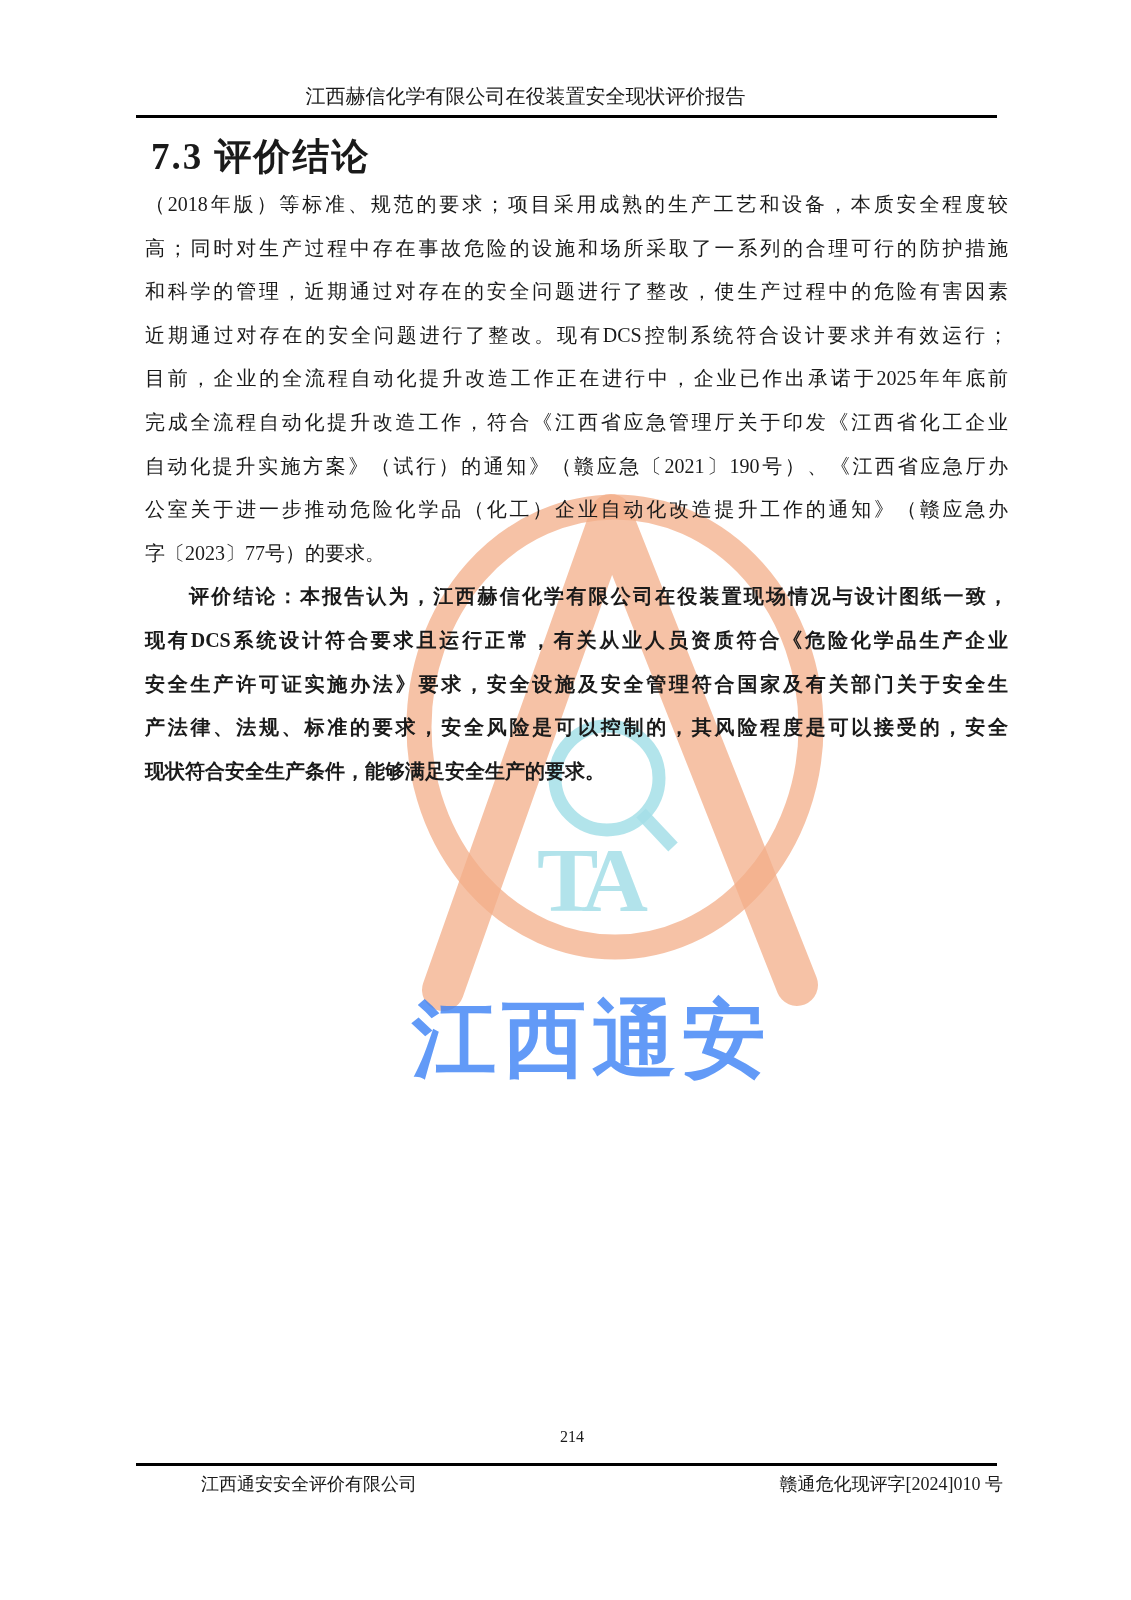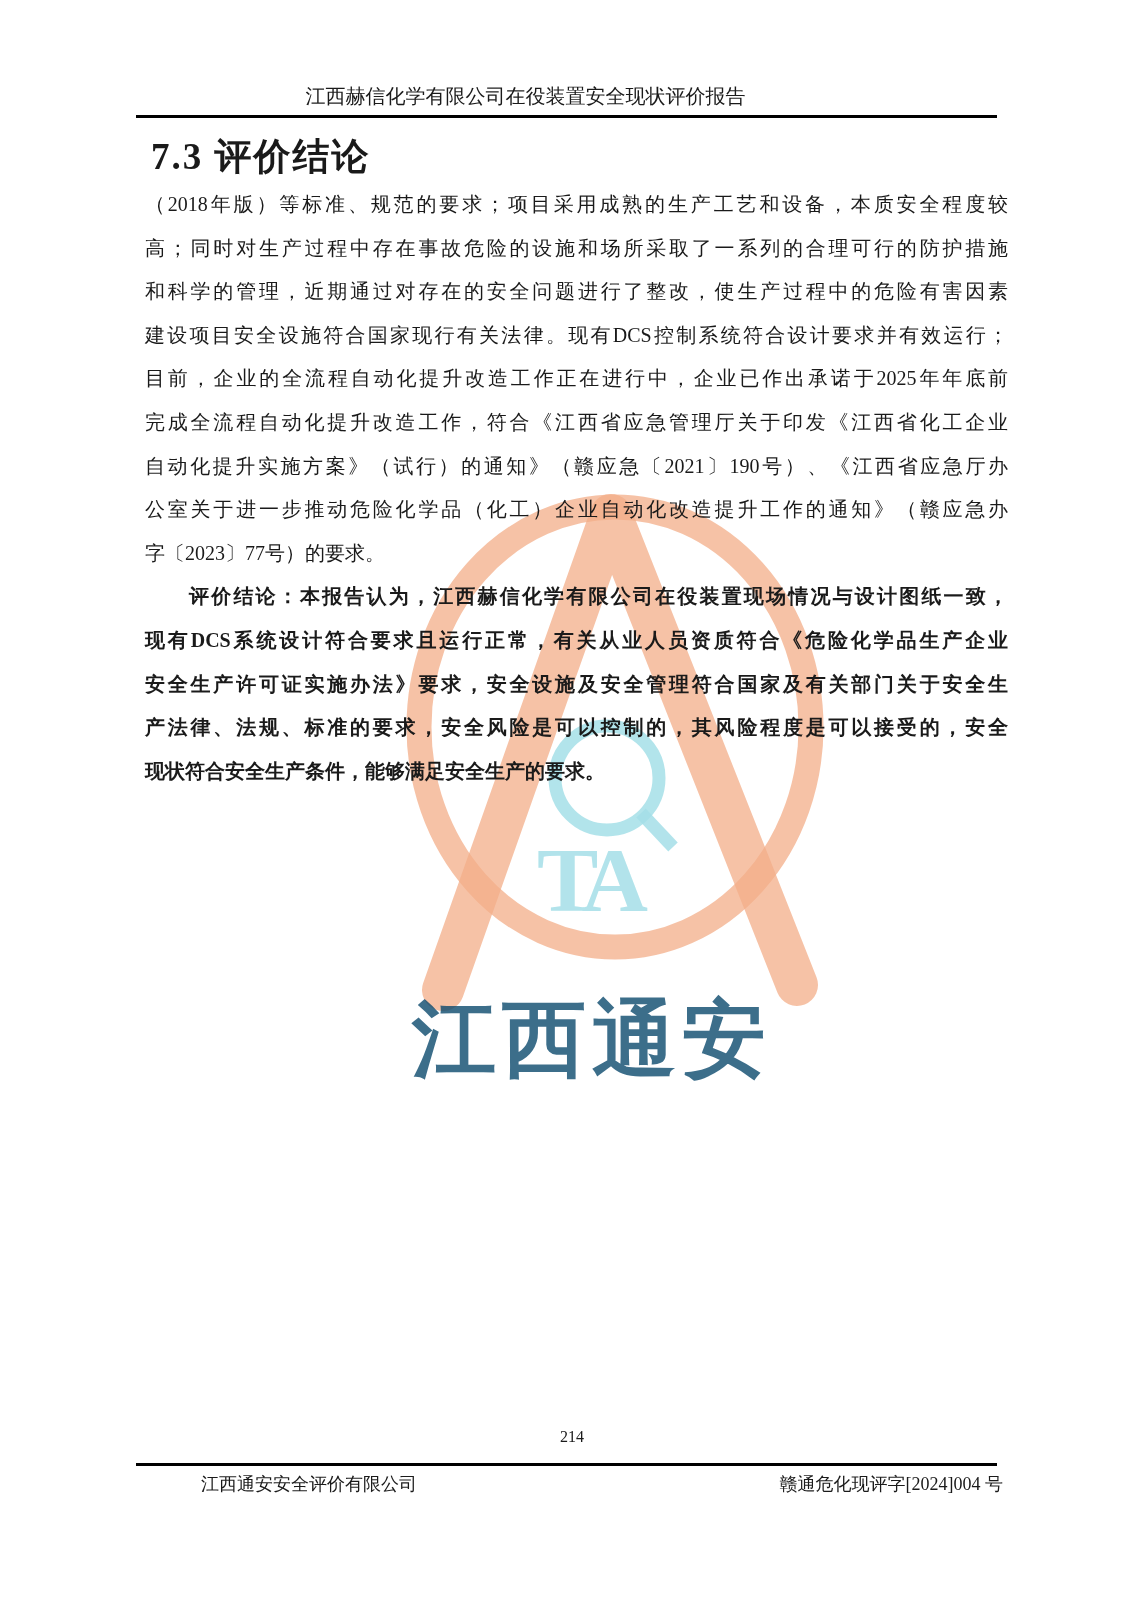--- a/index.html
+++ b/index.html
@@ -76,47 +76,47 @@
 
     <ellipse cx="240" cy="262" rx="196" ry="220" fill="none" stroke="#f3ae88" stroke-width="25" opacity="0.75"></ellipse>
 
     <path d="M68 525 L236 50 L422 520" fill="none" stroke="#f3ae88" stroke-width="42" stroke-linejoin="round" stroke-linecap="round" opacity="0.75"></path>
 
     <circle cx="232" cy="313" r="52" fill="none" stroke="#a5dfe8" stroke-width="13" opacity="0.85"></circle>
     <line x1="266" y1="348" x2="298" y2="382" stroke="#a5dfe8" stroke-width="13" opacity="0.85"></line>
 
     <text x="162" y="446" font-size="92" font-weight="bold" fill="#a5dfe8" opacity="0.85" letter-spacing="-10" font-family="'Liberation Serif','DejaVu Serif',serif">TA</text>
   </svg>
-  <div id="watermark-brand" class="abs" style="color:#0c4a6e; opacity:0.8;">江西通安</div>
+  <div id="watermark-brand" class="abs" style="color:#3b82f6; opacity:0.8;">江西通安</div>
 </div>
 
 <div id="header-title" class="content">江西赫信化学有限公司在役装置安全现状评价报告</div>
 <div id="header-rule" class="content rule abs"></div>
 
 <div id="section-title" class="content">7.3 评价结论</div>
 
 <div id="body-text" class="content">
   <div class="para1">
     <div class="line">（2018年版）等标准、规范的要求；项目采用成熟的生产工艺和设备，本质安全程度较</div>
     <div class="line">高；同时对生产过程中存在事故危险的设施和场所采取了一系列的合理可行的防护措施</div>
     <div class="line">和科学的管理，近期通过对存在的安全问题进行了整改，使生产过程中的危险有害因素</div>
-    <div class="line">建设项目安全设施符合国家现行有关法律。现有DCS控制系统符合设计要求并有效运行；</div>
+    <div class="line">近期通过对存在的安全问题进行了整改。现有DCS控制系统符合设计要求并有效运行；</div>
     <div class="line">目前，企业的全流程自动化提升改造工作正在进行中，企业已作出承诺于2025年年底前</div>
     <div class="line">完成全流程自动化提升改造工作，符合《江西省应急管理厅关于印发《江西省化工企业</div>
     <div class="line">自动化提升实施方案》（试行）的通知》（赣应急〔2021〕190号）、《江西省应急厅办</div>
     <div class="line">公室关于进一步推动危险化学品（化工）企业自动化改造提升工作的通知》（赣应急办</div>
     <div class="line last">字〔2023〕77号）的要求。</div>
   </div>
   <div class="para2">
     <div class="line indent">评价结论：本报告认为，江西赫信化学有限公司在役装置现场情况与设计图纸一致，</div>
     <div class="line">现有DCS系统设计符合要求且运行正常，有关从业人员资质符合《危险化学品生产企业</div>
     <div class="line">安全生产许可证实施办法》要求，安全设施及安全管理符合国家及有关部门关于安全生</div>
     <div class="line">产法律、法规、标准的要求，安全风险是可以控制的，其风险程度是可以接受的，安全</div>
     <div class="line last">现状符合安全生产条件，能够满足安全生产的要求。</div>
   </div>
 </div>
 
 <div id="page-number" class="content">214</div>
 <div id="footer-rule" class="content rule abs"></div>
 <div id="footer-row" class="content">
   <span id="footer-company">江西通安安全评价有限公司</span>
-  <span id="footer-docno">赣通危化现评字[2024]004 号</span>
+  <span id="footer-docno">赣通危化现评字[2024]010 号</span>
 </div>
 
 </body></html>

